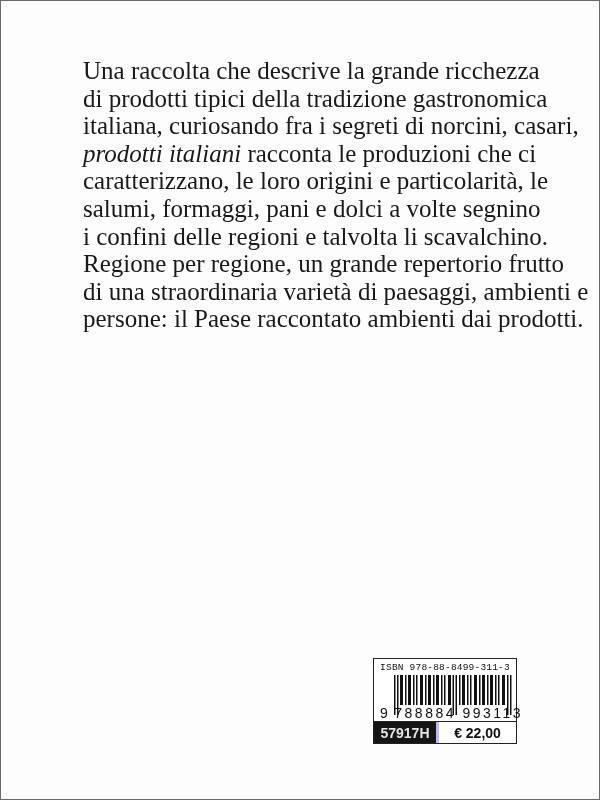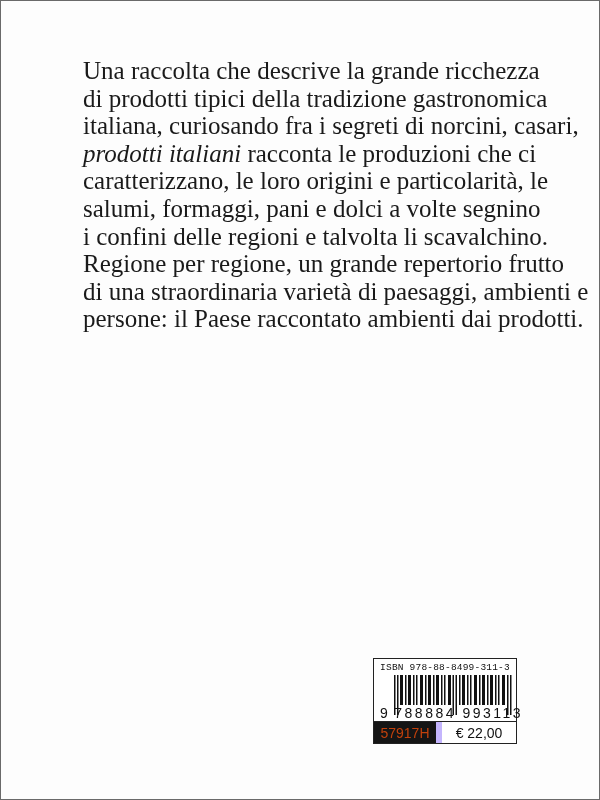--- a/index.html
+++ b/index.html
@@ -51,29 +51,29 @@
       font-family: "Liberation Sans", "DejaVu Sans", sans-serif;
       font-size: 14px; color: #111; letter-spacing: 2.5px;
       white-space: nowrap;
     }
     .digits .first { margin-right: 4px; }
     .bottom-row {
       position: absolute; left: 0; right: 0; bottom: 0; height: 21px;
       display: flex; border-top: 1px solid #222;
     }
     .code {
-      width: 62px; background: #151515; color: #c2410c;
-      font-weight: normal; font-size: 14px;
+      width: 62px; background: #151515; color: #e5e5e5;
+      font-weight: bold; font-size: 14px;
       display: flex; align-items: center; justify-content: center;
     }
     .price {
       flex: 1; color: #111;
-      font-weight: normal; font-size: 14px;
+      font-weight: bold; font-size: 14px;
       display: flex; align-items: center; justify-content: center;
-      border-left: 6px solid #c4b5fd;
+      border-left: 3px solid #c4b5fd;
     }
   </style>
 </head>
 <body>
 
 <div class="page">
 
   <div class="blurb">
     <span class="line">Una raccolta che descrive la grande ricchezza</span>
     <span class="line">di prodotti tipici della tradizione gastronomica</span>

